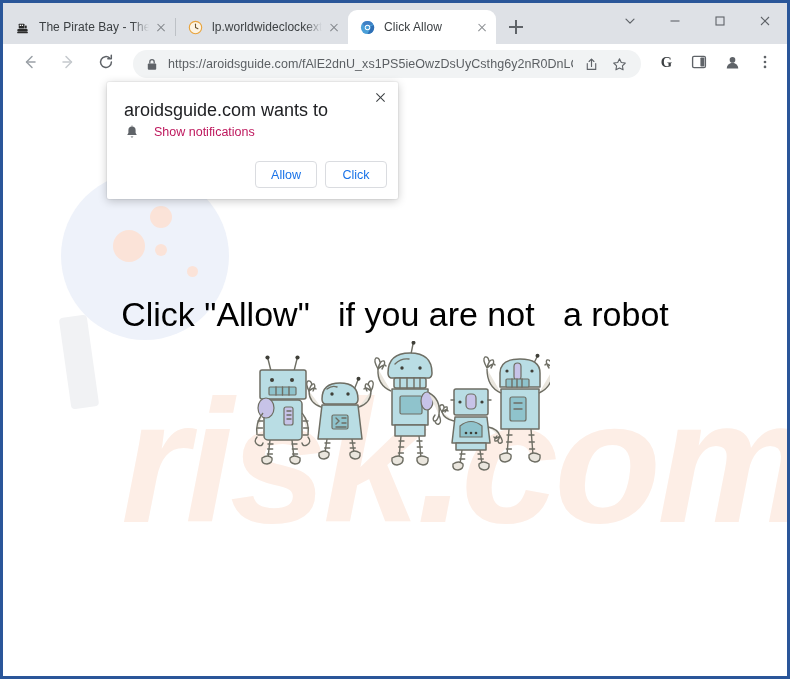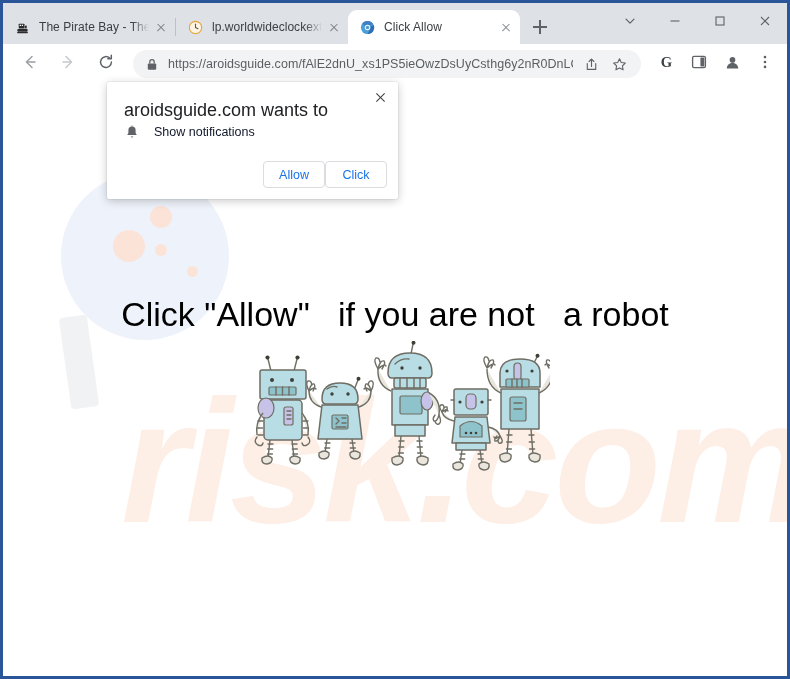--- a/index.html
+++ b/index.html
@@ -41,21 +41,21 @@
     display: flex;
     align-items: center;
     padding: 0 6px 0 11px;
     font-size: 12px;
     color: #3c4043;
     cursor: default;
     flex: 0 0 auto;
   }
   .tab.inactive { width: 172px; background: transparent; }
   .tab.active {
-    width: 172px;
+    width: 148px;
     background: #ffffff;
     border-radius: 9px 9px 0 0;
   }
 
   .tab-favicon {
     width: 16px; height: 16px;
     flex: 0 0 16px;
     margin-right: 9px;
     display: flex;
     align-items: center;
@@ -278,26 +278,27 @@
   }
   .perm-row {
     position: absolute;
     left: 17px; top: 42px;
     display: flex;
     align-items: center;
   }
   .bell-icon { width: 16px; height: 16px; margin-right: 14px; display:flex; align-items:center; justify-content:center; }
   .perm-option {
     font-size: 12.5px;
-    color: #0f172a;
+    color: #be185d;
   }
   .perm-actions {
     position: absolute;
     right: 11px; bottom: 11px;
     display: flex;
+    gap: 8px;
   }
   .perm-btn {
     min-width: 62px;
     height: 27px;
     padding: 0 14px;
     background: #ffffff;
     border: 1px solid #dadce0;
     border-radius: 4px;
     color: #1a73e8;
     font-size: 12.5px;

